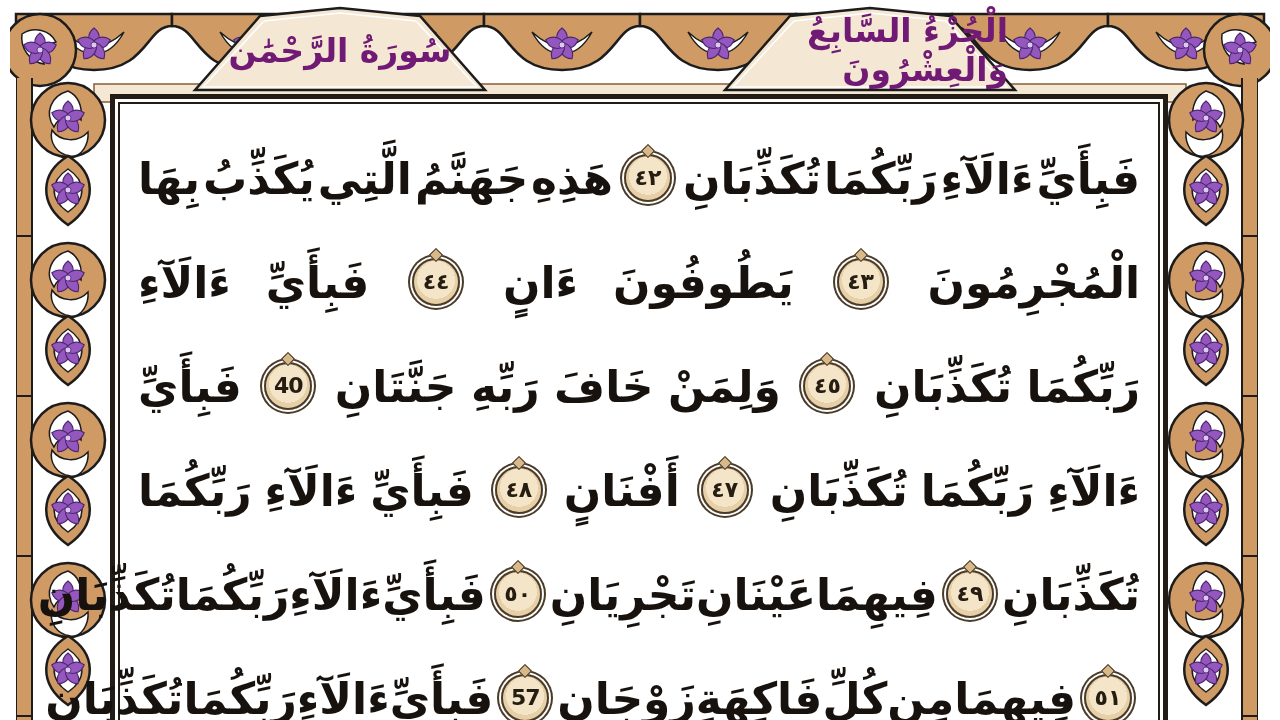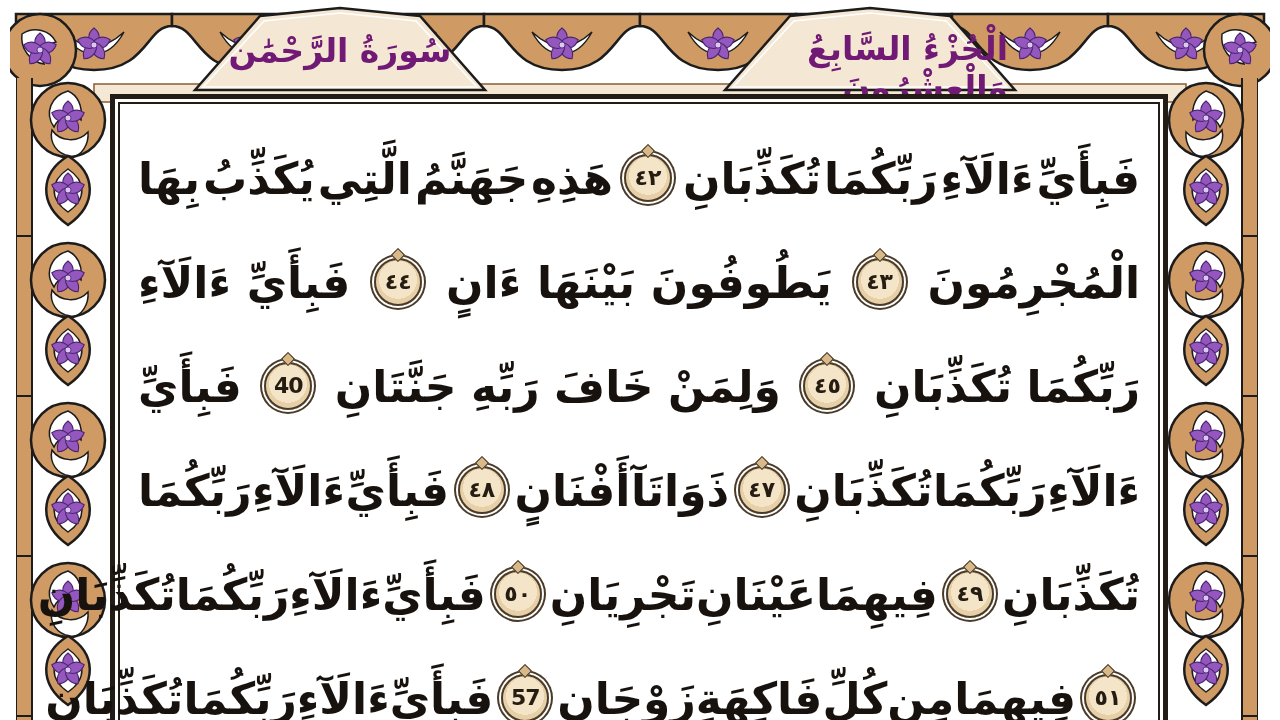--- a/index.html
+++ b/index.html
@@ -25,21 +25,21 @@
   .ayah-num{font-size:22px;font-weight:bold;color:#261d12;line-height:1;letter-spacing:-1px;}
 
   
   .border-left{position:absolute;left:16px;top:78px;width:94px;height:642px;}
   .border-right{position:absolute;left:1164px;top:78px;width:94px;height:642px;}
   .top-band{position:absolute;left:10px;top:4px;width:1260px;height:102px;}
 
   .cartouche-text{position:absolute;display:flex;align-items:center;justify-content:center;
         color:#701a75;font-size:33px;font-weight:bold;direction:rtl;}
   .cartouche-text.surah{left:200px;top:14px;width:280px;height:72px;}
-  .cartouche-text.juz{left:732px;top:30px;width:276px;height:76px;}
+  .cartouche-text.juz{left:732px;top:12px;width:276px;height:76px;}
 </style>
 </head>
 <body>
 
 <div class="page">
 
   <svg width="0" height="0" style="position:absolute" aria-hidden="true">
     <defs>
       <g id="flower">
         <g fill="#9457bd" stroke="#4b2470" stroke-width="1.1">
@@ -138,21 +138,20 @@
             <span class="word">الَّتِي</span>
             <span class="word">يُكَذِّبُ</span>
             <span class="word">بِهَا</span>
           </div>
           <div class="line">
             <span class="word">الْمُجْرِمُونَ</span>
             <span class="ayah">
               <span class="ayah-num">٤٣</span>
             </span>
             <span class="word">يَطُوفُونَ</span>
-            <span class="word">بَيْنَهَا</span>
             <span class="word">ءَانٍ</span>
             <span class="ayah">
               <span class="ayah-num">٤٤</span>
             </span>
             <span class="word">فَبِأَيِّ</span>
             <span class="word">ءَالَآءِ</span>
           </div>
           <div class="line">
             <span class="word">رَبِّكُمَا</span>
             <span class="word">تُكَذِّبَانِ</span>
@@ -168,21 +167,20 @@
             </span>
             <span class="word">فَبِأَيِّ</span>
           </div>
           <div class="line">
             <span class="word">ءَالَآءِ</span>
             <span class="word">رَبِّكُمَا</span>
             <span class="word">تُكَذِّبَانِ</span>
             <span class="ayah">
               <span class="ayah-num">٤٧</span>
             </span>
-            <span class="word">ذَوَاتَآ</span>
             <span class="word">أَفْنَانٍ</span>
             <span class="ayah">
               <span class="ayah-num">٤٨</span>
             </span>
             <span class="word">فَبِأَيِّ</span>
             <span class="word">ءَالَآءِ</span>
             <span class="word">رَبِّكُمَا</span>
           </div>
           <div class="line">
             <span class="word">تُكَذِّبَانِ</span>

